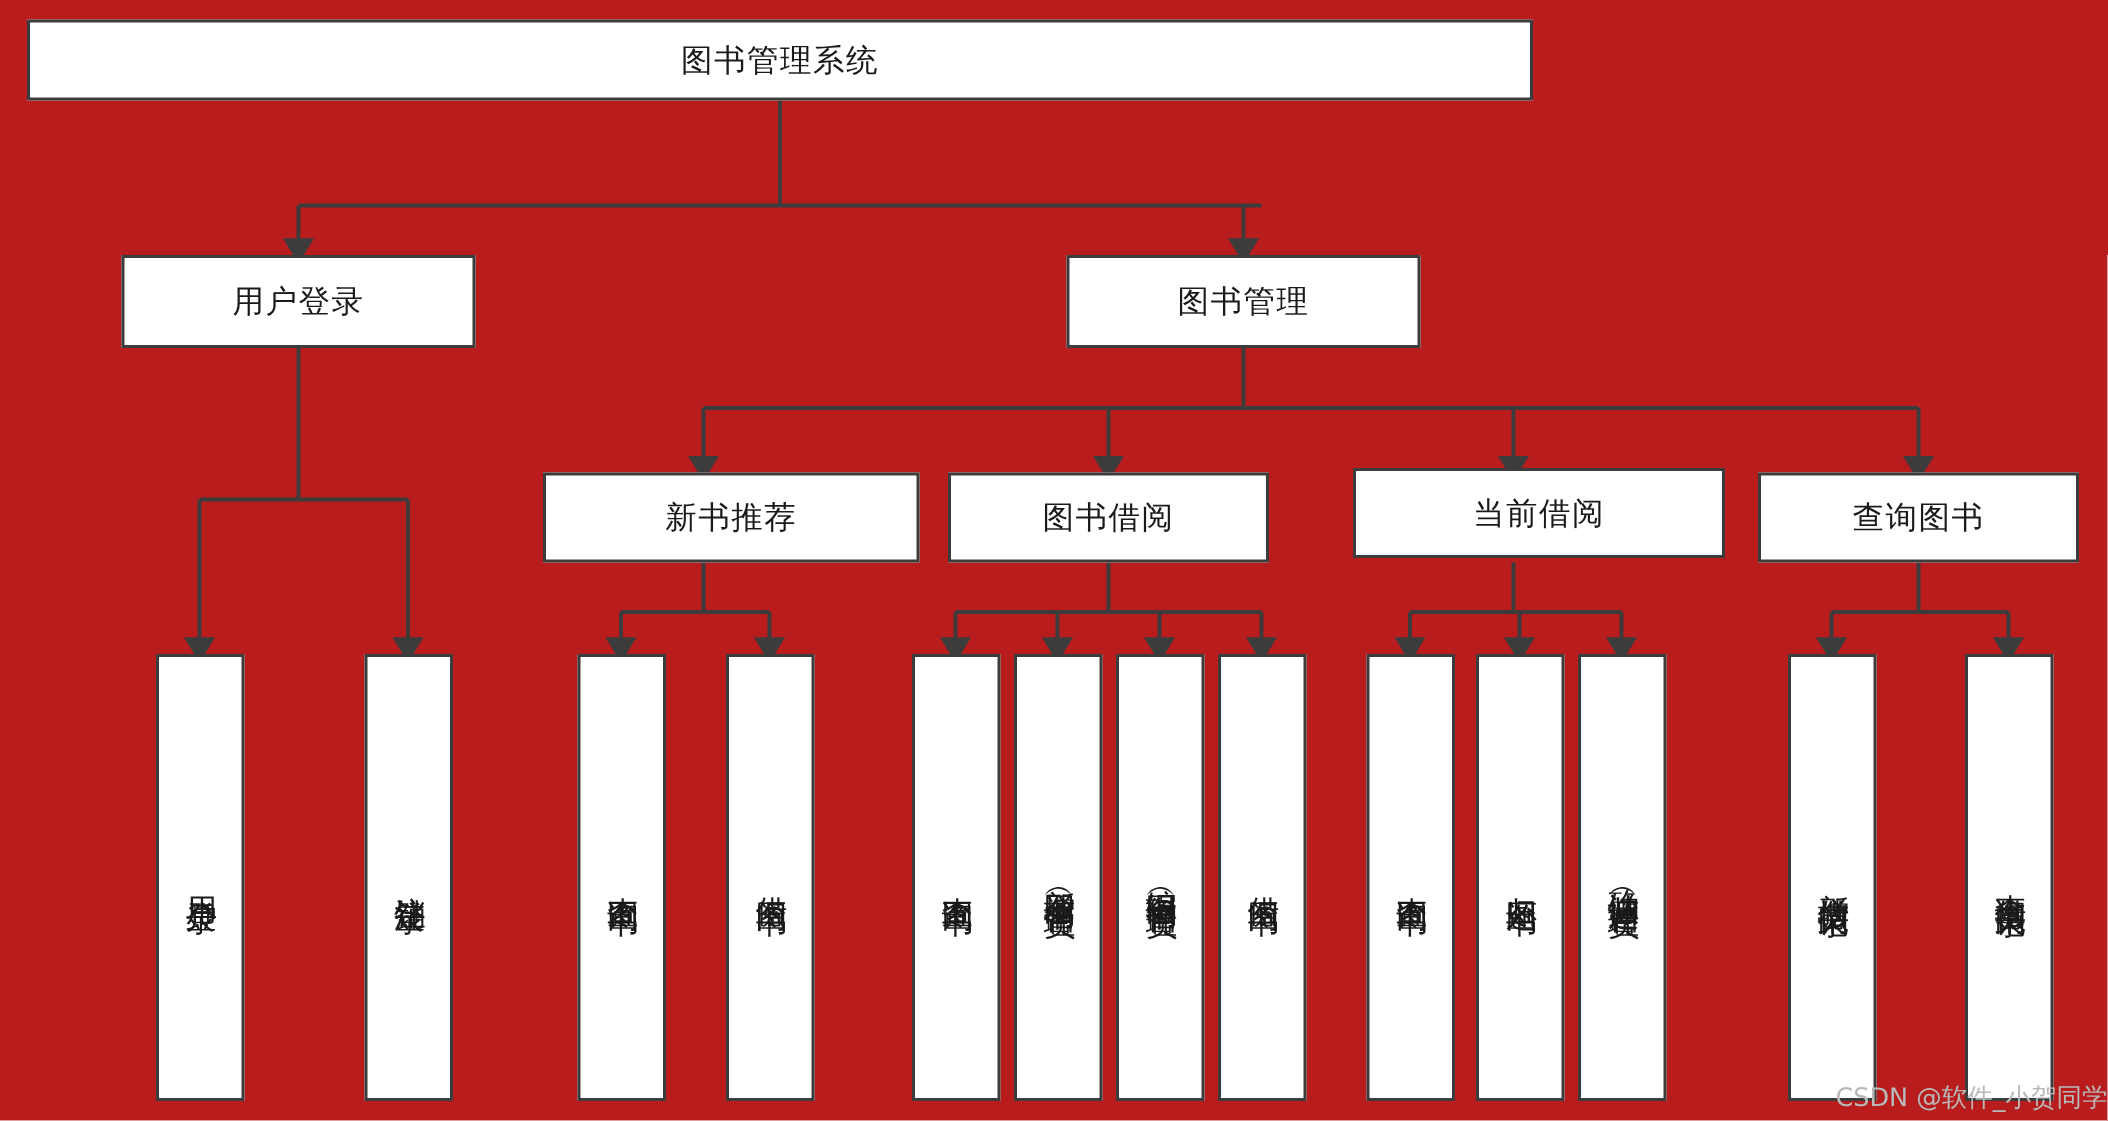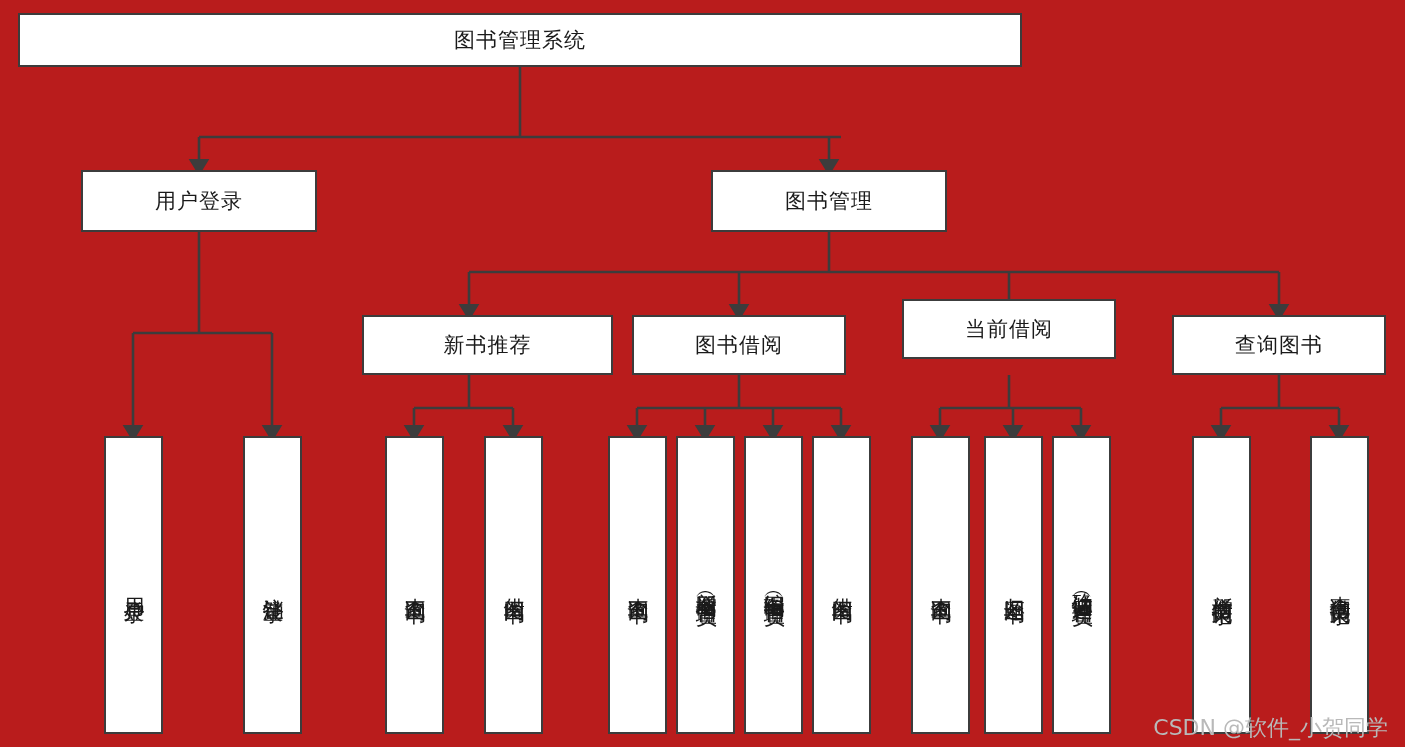--- a/index.html
+++ b/index.html
@@ -50,23 +50,23 @@
     writing-mode: vertical-rl;
     text-orientation: upright;
     font-size: 21px;
     color: #1a1a1a;
     line-height: 1.12;
     letter-spacing: 2px;
     white-space: nowrap;
   }
   .watermark {
     position: absolute;
-    right: 17px;
+    right: 0;
     bottom: 4px;
-    font-size: 22px;
+    font-size: 17px;
     color: #b9b9b9;
     white-space: nowrap;
     pointer-events: none;
   }
 </style>
 </head>
 <body>
 
 <div id="page">
 
@@ -130,21 +130,21 @@
       </div>
       <div class="node-box" style="left: 711px; top: 170px; width: 236px; height: 62px;">
         <div class="node-label-h">图书管理</div>
       </div>
       <div class="node-box" style="left: 362px; top: 315px; width: 251px; height: 60px;">
         <div class="node-label-h">新书推荐</div>
       </div>
       <div class="node-box" style="left: 632px; top: 315px; width: 214px; height: 60px; text-decoration: underline;">
         <div class="node-label-h">图书借阅</div>
       </div>
-      <div class="node-box" style="left: 902px; top: 299px; width: 214px; height: 60px;">
+      <div class="node-box" style="left: 902px; top: 312px; width: 248px; height: 60px;">
         <div class="node-label-h">当前借阅</div>
       </div>
       <div class="node-box" style="left: 1172px; top: 315px; width: 214px; height: 60px;">
         <div class="node-label-h">查询图书</div>
       </div>
       <div class="node-box" style="left: 104px; top: 436px; width: 59px; height: 298px;">
         <div class="node-label-v">用户登录</div>
       </div>
       <div class="node-box" style="left: 243px; top: 436px; width: 59px; height: 298px;">
         <div class="node-label-v">注销登录</div>

